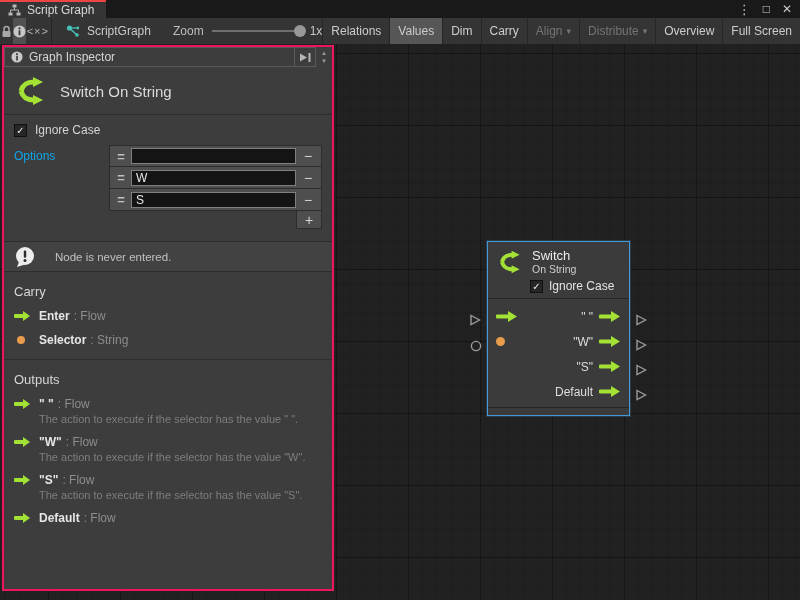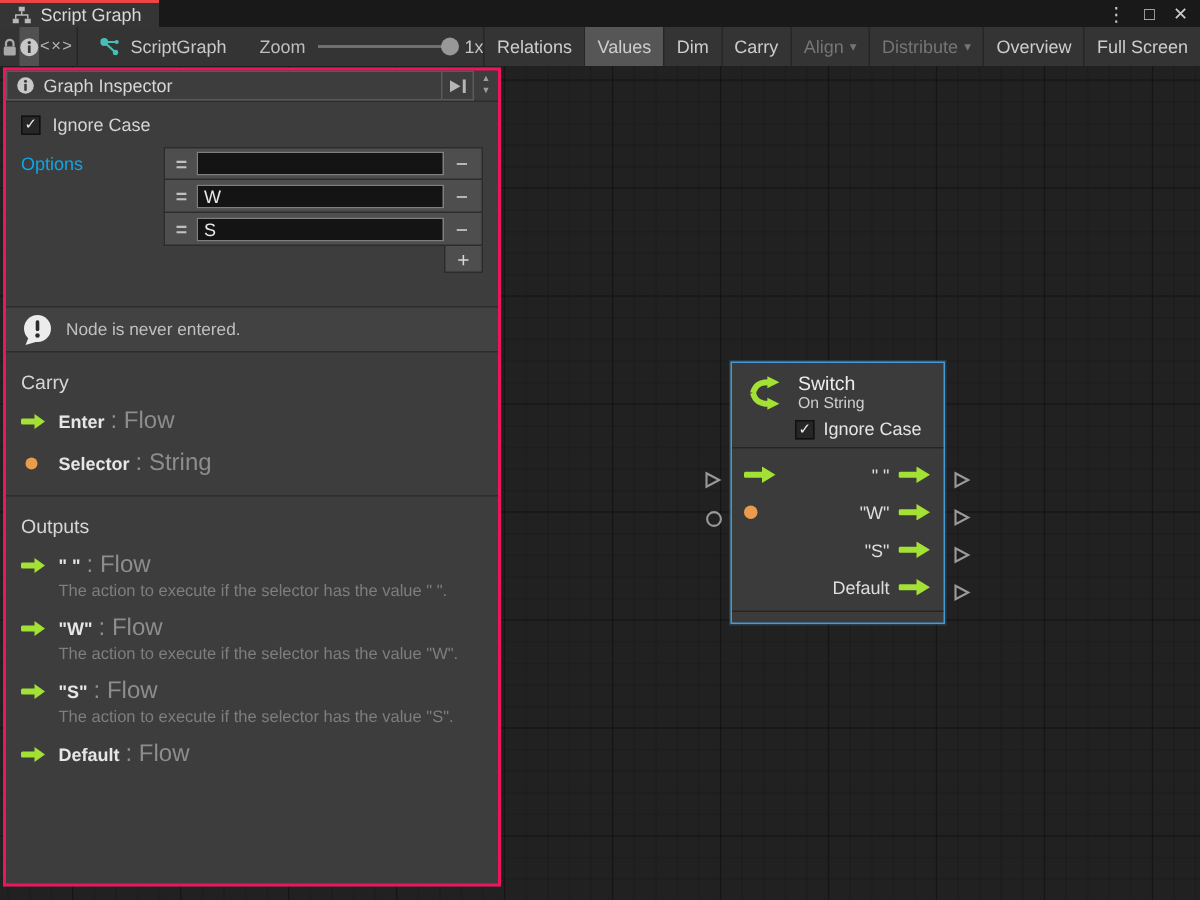--- a/index.html
+++ b/index.html
@@ -88,28 +88,28 @@
   .opt-row:first-child { border-top:1px solid #2c2c2c; }
   .opt-handle { width:20px; text-align:center; color:#c0c0c0; font-weight:bold; font-size:13px; }
   .opt-input { flex:1; min-width:0; height:16px; background:#141414; border:1px solid #7f7f7f;
     color:#e8e8e8; font-size:12px; padding:0 4px; font-family:"Liberation Sans",sans-serif; }
   .opt-minus { width:24px; text-align:center; color:#d6d6d6; font-size:14px; }
   .plus-row { display:flex; justify-content:flex-end; }
   .plus-btn { width:26px; height:18px; background:#4e4e4e; border:1px solid #2c2c2c; border-top:none;
     color:#d6d6d6; font-size:14px; display:flex; align-items:center; justify-content:center; }
   .opt-after { height:12px; }
   .warning-box { background:#424242; border-top:1px solid #2d2d2d; border-bottom:1px solid #2d2d2d;
-    display:flex; align-items:center; gap:8px; padding:4px 10px; height:31px;margin-top:10px; }
+    display:flex; align-items:center; gap:19px; padding:4px 10px; height:31px; }
   .warning-box .wt { font-size:11.5px; color:#c0c0c0; }
   .section { padding:0 10px; }
   .section-h { font-size:13px; color:#d6d6d6; margin:12px 0 8px; }
   .port-line { display:flex; align-items:center; gap:8px; margin:10px 0 2px; }
   .port-line .ic { width:17px; display:flex; align-items:center; }
   .port-name { font-weight:bold; color:#e6e6e6; font-size:12px; }
-  .port-type { color:#8d8d8d; font-size:16px; }
+  .port-type { color:#8d8d8d; font-size:12px; }
   .port-desc { margin:1px 0 6px 25px; color:#7e7e7e; font-size:11px; }
   .port-desc:empty { display:none; }
   .dot-string-sm { width:8px; height:8px; border-radius:50%; background:var(--string-orange); margin-left:3px; }
 </style>
 </head>
 <body>
 
 <div class="window">
 
   <div class="tabbar">
@@ -303,20 +303,29 @@
           <polygon points="2,1.5 9,5.5 2,9.5" fill="#b5b5b5"></polygon>
           <rect x="10.5" y="1" width="2" height="9" fill="#b5b5b5"></rect>
         </svg>
       </div>
       <div class="spinner">
         <span>▲</span>
         <span>▼</span>
       </div>
     </div>
 
+    <div class="insp-header">
+      <svg width="34" height="30" viewBox="0 0 34 30">
+        <path d="M7,15 C9,8 13,6 20,6" fill="none" style="stroke:var(--flow-green)" stroke-width="5"></path>
+        <polygon points="19,1 29,6 19,11" style="fill:var(--flow-green)"></polygon>
+        <path d="M7,15 C9,22 13,24 20,24" fill="none" style="stroke:var(--flow-green)" stroke-width="5"></path>
+        <polygon points="19,19 29,24 19,29" style="fill:var(--flow-green)"></polygon>
+      </svg>
+      <span class="big">Switch On String</span>
+    </div>
     <div class="divider"></div>
 
     <div class="ignore-row">
       <div class="checkbox">
         <span>✓</span>
       </div>
       <span class="cl">Ignore Case</span>
     </div>
 
     <div class="options-block">

